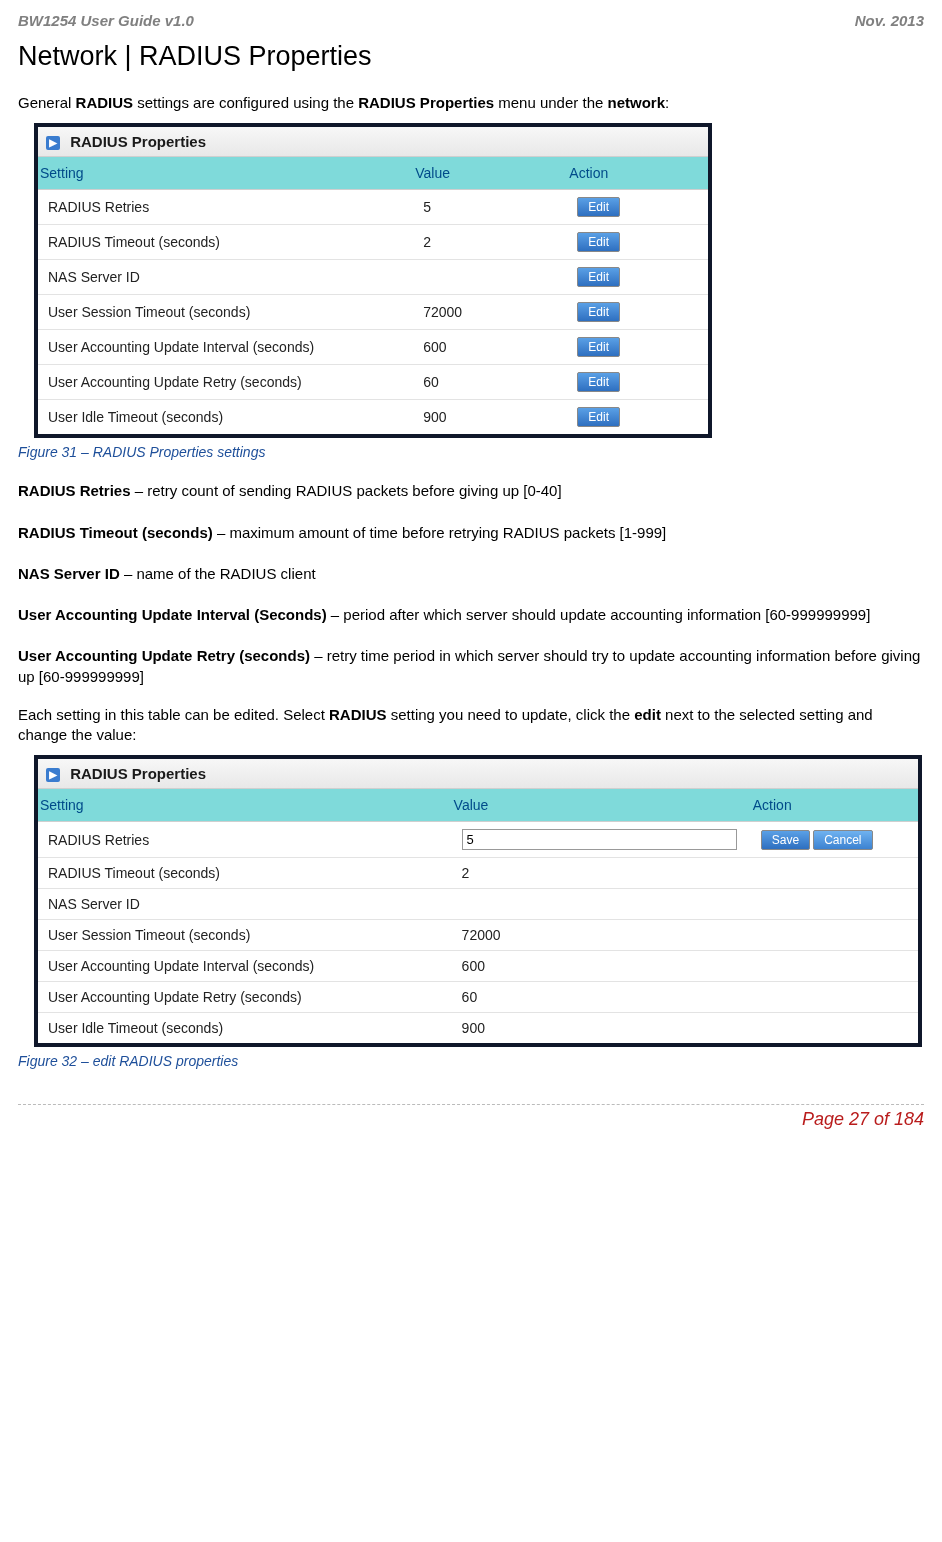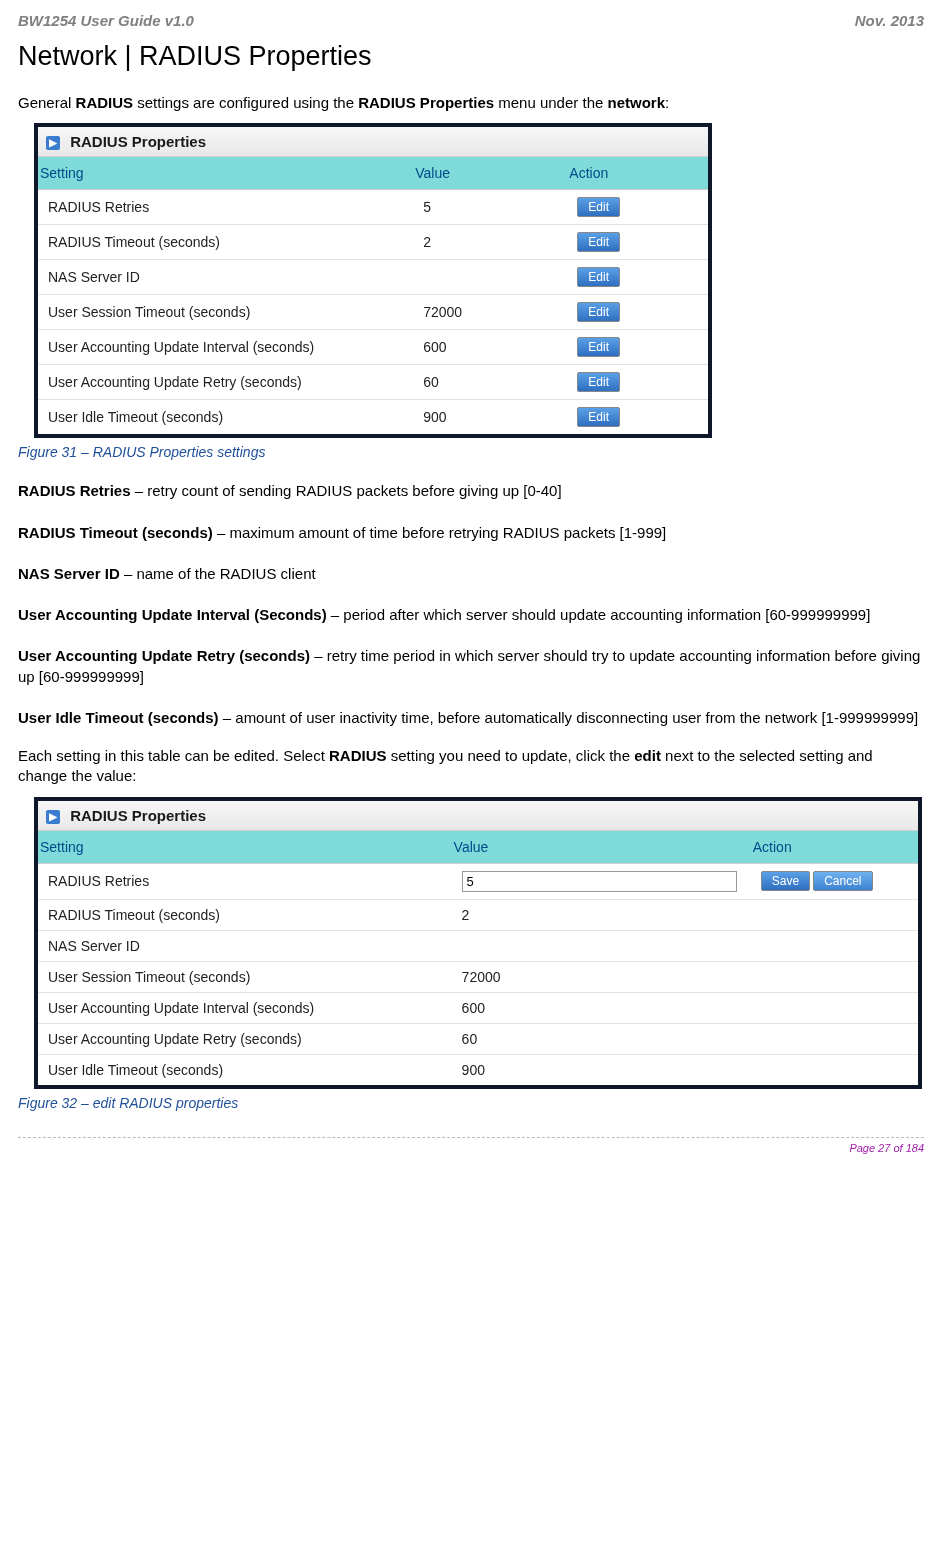--- a/index.html
+++ b/index.html
@@ -93,27 +93,27 @@
     margin-right: 3px;
   }
   .btn.cancel { background: linear-gradient(#6fb2f0,#3c82d1); }
   input.edit-field {
     width: 95%;
     font-size: 13px;
     padding: 2px 4px;
     border: 1px solid #999;
   }
   .footer-area {
-    margin-top: 26px;
+    margin-top: 35px;
     border-top: 1px dashed #bbb;
     padding-top: 4px;
     text-align: right;
-    color: #a21caf;
+    color: #b91c1c;
     font-style: italic;
-    font-size: 11px;
+    font-size: 18px;
   }
   .col-setting-s { width: 56%; }
   .col-value-s   { width: 23%; }
   .col-action-s  { width: 21%; text-align:left; }
   .col-setting-l { width: 47%; }
   .col-value-l   { width: 34%; }
   .col-action-l  { width: 19%; }
 </style>
 </head>
 <body>
@@ -185,21 +185,20 @@
 </div>
 
 <div class="caption">Figure 31 – RADIUS Properties settings</div>
 
 <div class="body-text" id="definitions">
     <p><span class="bold">RADIUS Retries</span><span> – retry count of sending RADIUS packets before giving up [0-40]</span></p>
     <p><span class="bold">RADIUS Timeout (seconds)</span><span> – maximum amount of time before retrying RADIUS packets [1-999]</span></p>
     <p><span class="bold">NAS Server ID</span><span> – name of the RADIUS client</span></p>
     <p><span class="bold">User Accounting Update Interval (Seconds)</span><span> – period after which server should update accounting information [60-999999999]</span></p>
     <p><span class="bold">User Accounting Update Retry (seconds)</span><span> – retry time period in which server should try to update accounting information before giving up [60-999999999]</span></p>
-    <p><span class="bold">User Idle Timeout (seconds)</span><span> – amount of user inactivity time, before automatically disconnecting user from the network [1-999999999]</span></p>
   </div>
 
 <div class="body-text">
   <p style="margin-top:18px;">
     <span>Each setting in this table can be edited. Select </span><span class="bold">RADIUS</span><span> setting you need to update, click the </span><span class="bold">edit</span><span> next to the selected setting and change the value:</span>
   </p>
 </div>
 
 <div class="panel large">
   <div class="panel-header">

